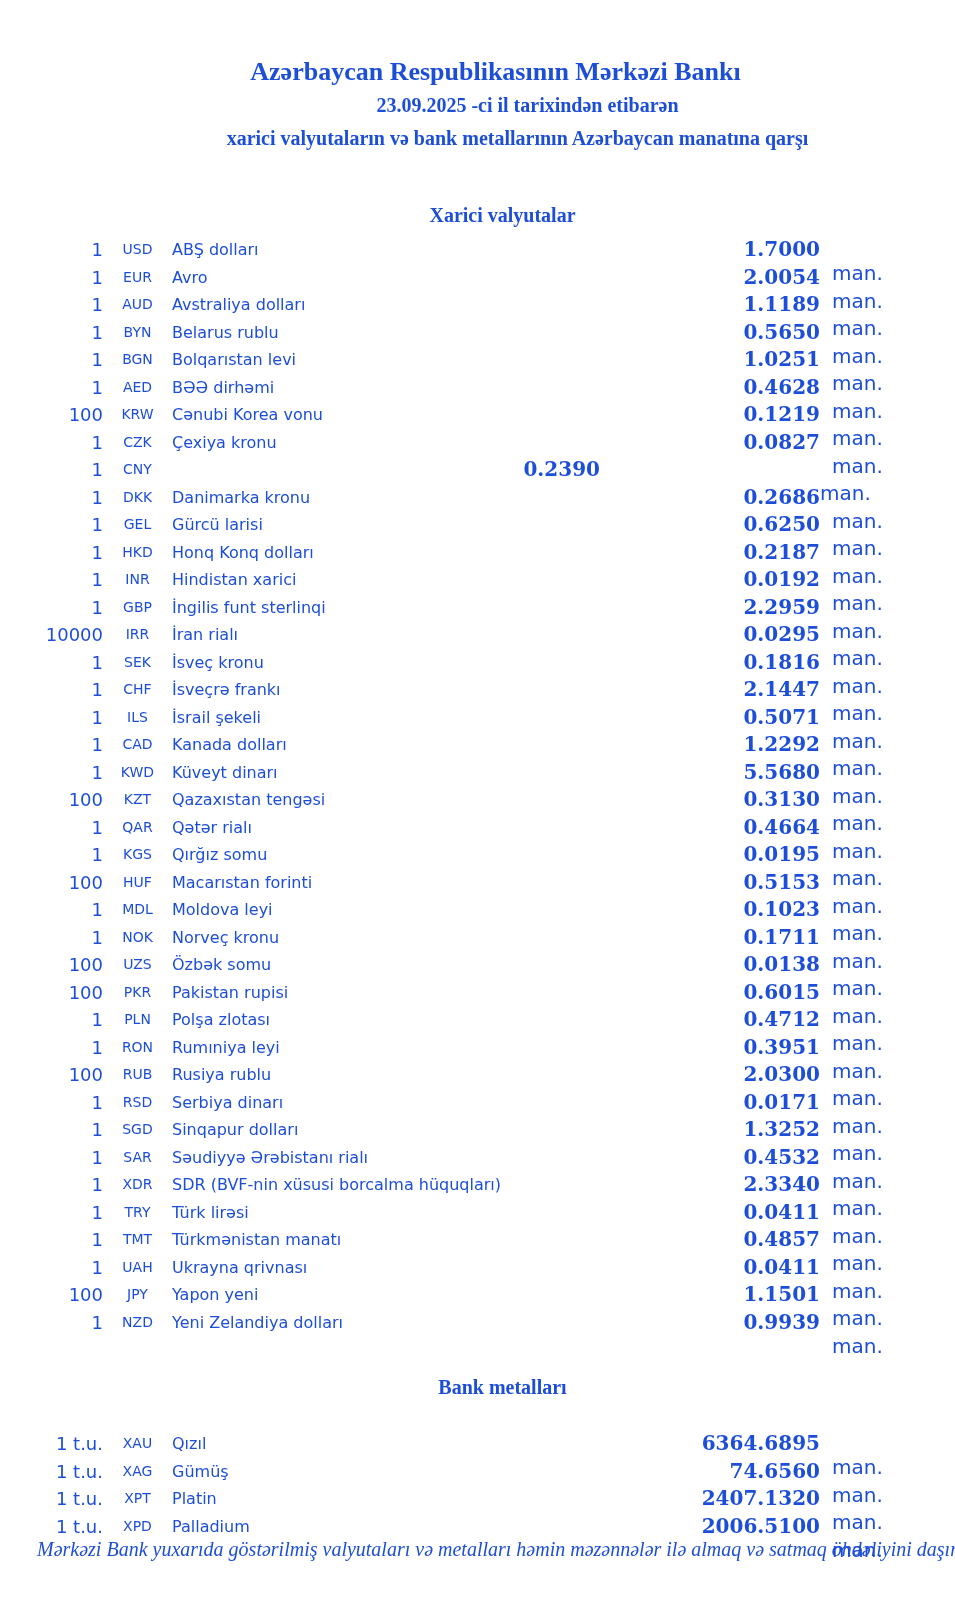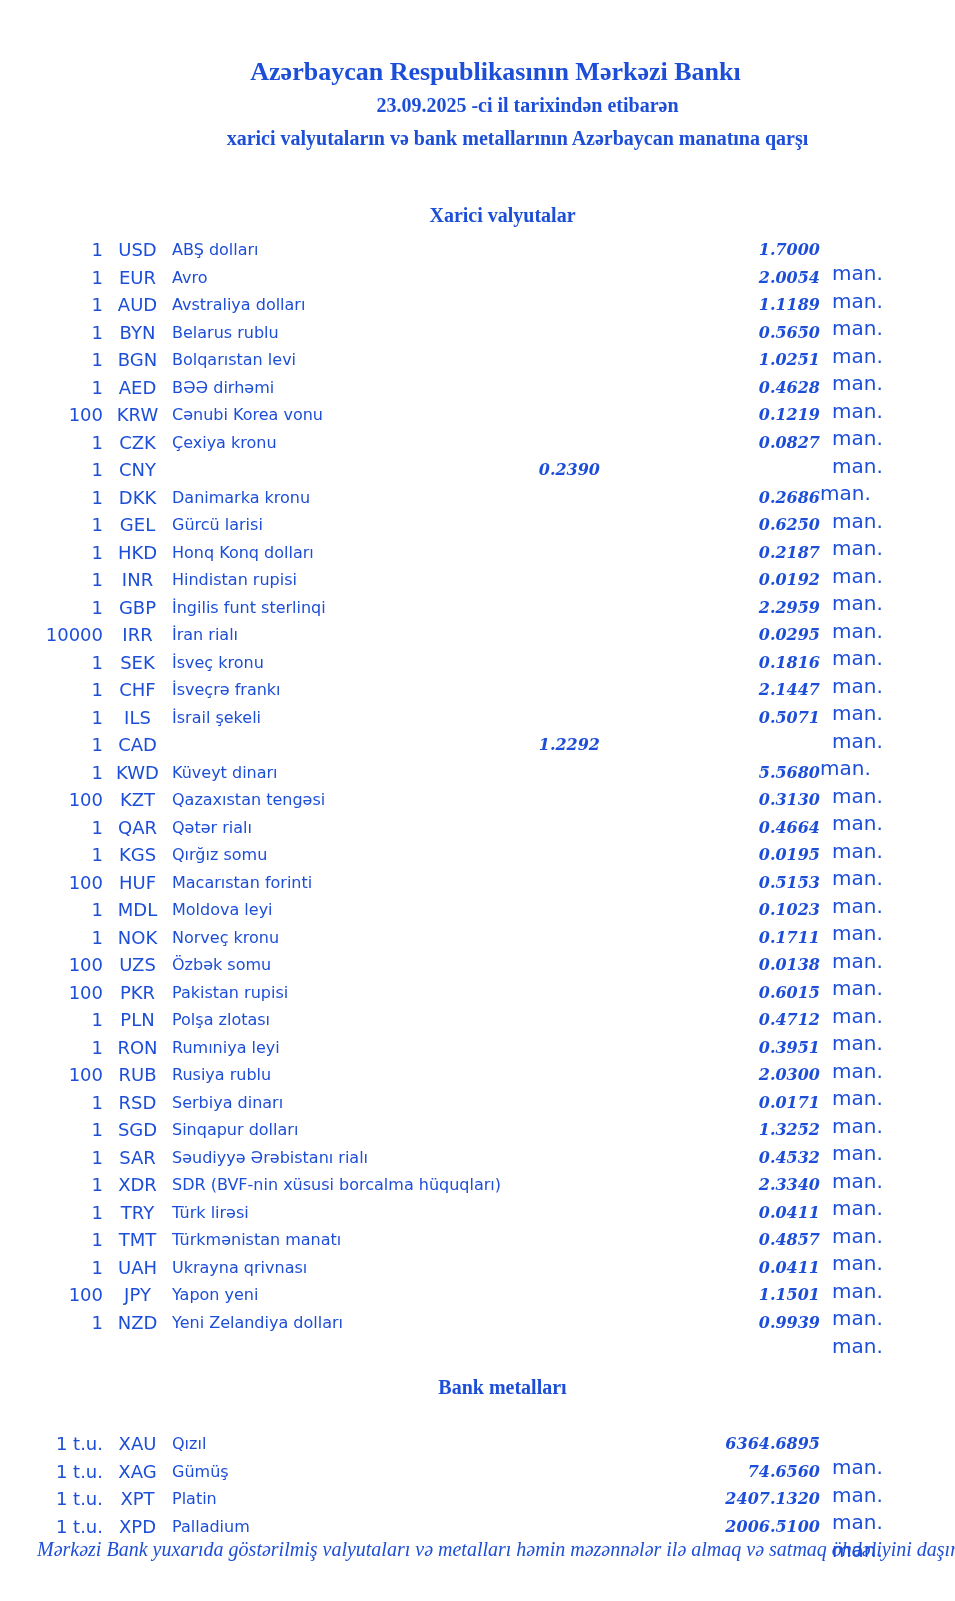--- a/index.html
+++ b/index.html
@@ -34,28 +34,27 @@
     display: grid;
     grid-template-columns: 103px 69px 428px 220px 12px 63px;
     height: 27.5px;
   }
   .rate-row span {
     line-height: 27.5px;
     white-space: nowrap;
     overflow: visible;
   }
   .cell-qty  { text-align: right;  font-size: 18px; }
-  .cell-code { text-align: center; font-size: 18px; }
+  .cell-code { text-align: center; font-size: 14px; }
   .cell-name { text-align: left;   font-size: 16px; }
   .cell-rate {
     text-align: right;
     font-family: "DejaVu Serif", serif;
-    font-style: italic;
     font-weight: bold;
-    font-size: 16px;
+    font-size: 20px;
   }
   .cell-unit { text-align: left; font-size: 20px; margin-top: 24px; }
 
   #doc-footer {
     position: absolute;
     left: 37px;
     top: 1538px;
     font-family: "Liberation Serif", serif;
     font-style: italic;
     font-size: 20px;
@@ -167,21 +166,21 @@
     <span class="cell-qty">1</span>
     <span class="cell-code">HKD</span>
     <span class="cell-name">Honq Konq dolları</span>
     <span class="cell-rate">0.2187</span>
     <span class="cell-gap"></span>
     <span class="cell-unit">man.</span>
   </div>
       <div class="rate-row">
     <span class="cell-qty">1</span>
     <span class="cell-code">INR</span>
-    <span class="cell-name">Hindistan rupisi</span>
+    <span class="cell-name">Hindistan xarici</span>
     <span class="cell-rate">0.0192</span>
     <span class="cell-gap"></span>
     <span class="cell-unit">man.</span>
   </div>
       <div class="rate-row">
     <span class="cell-qty">1</span>
     <span class="cell-code">GBP</span>
     <span class="cell-name">İngilis funt sterlinqi</span>
     <span class="cell-rate">2.2959</span>
     <span class="cell-gap"></span>
@@ -215,20 +214,21 @@
     <span class="cell-qty">1</span>
     <span class="cell-code">ILS</span>
     <span class="cell-name">İsrail şekeli</span>
     <span class="cell-rate">0.5071</span>
     <span class="cell-gap"></span>
     <span class="cell-unit">man.</span>
   </div>
       <div class="rate-row">
     <span class="cell-qty">1</span>
     <span class="cell-code">CAD</span>
+    <span class="cell-name">Kanada dolları</span>
     <span class="cell-rate">1.2292</span>
     <span class="cell-gap"></span>
     <span class="cell-unit">man.</span>
   </div>
       <div class="rate-row">
     <span class="cell-qty">1</span>
     <span class="cell-code">KWD</span>
     <span class="cell-name">Küveyt dinarı</span>
     <span class="cell-rate">5.5680</span>
     <span class="cell-gap"></span>

